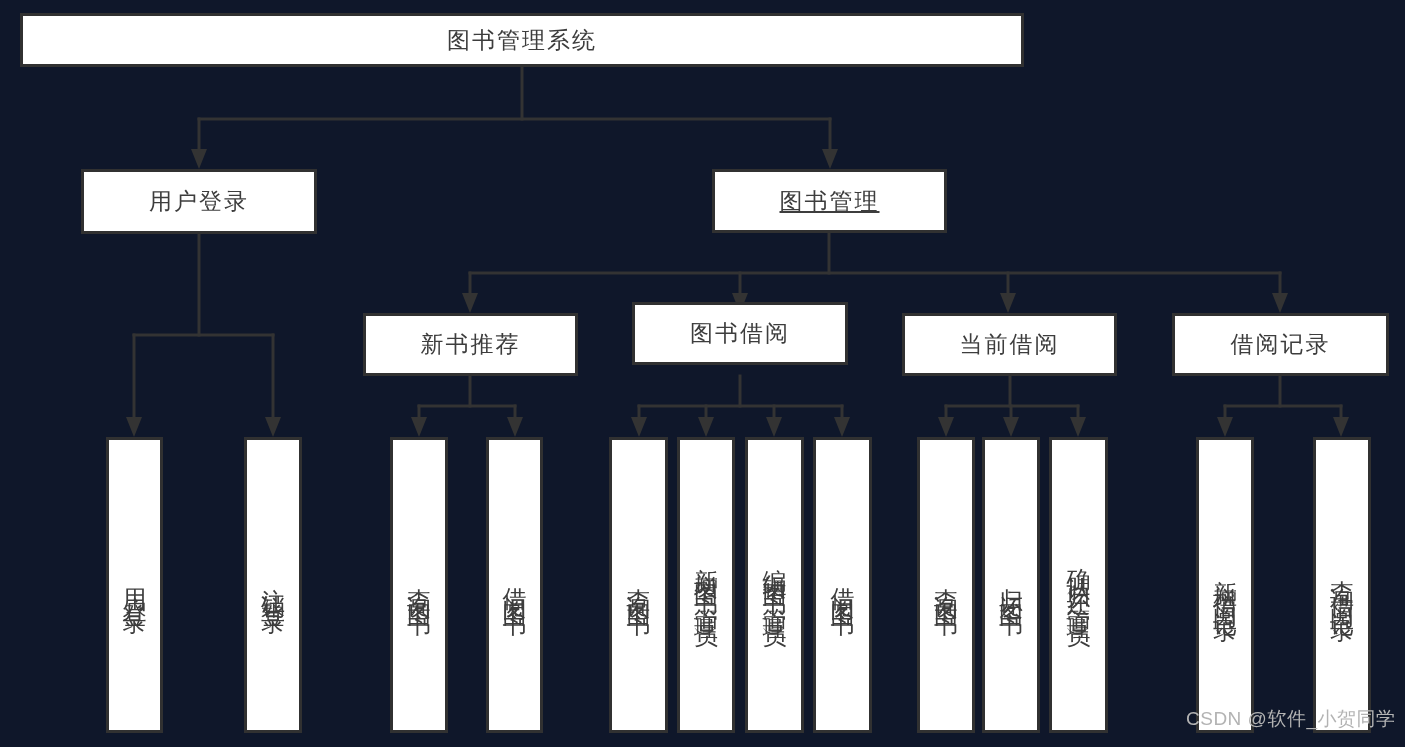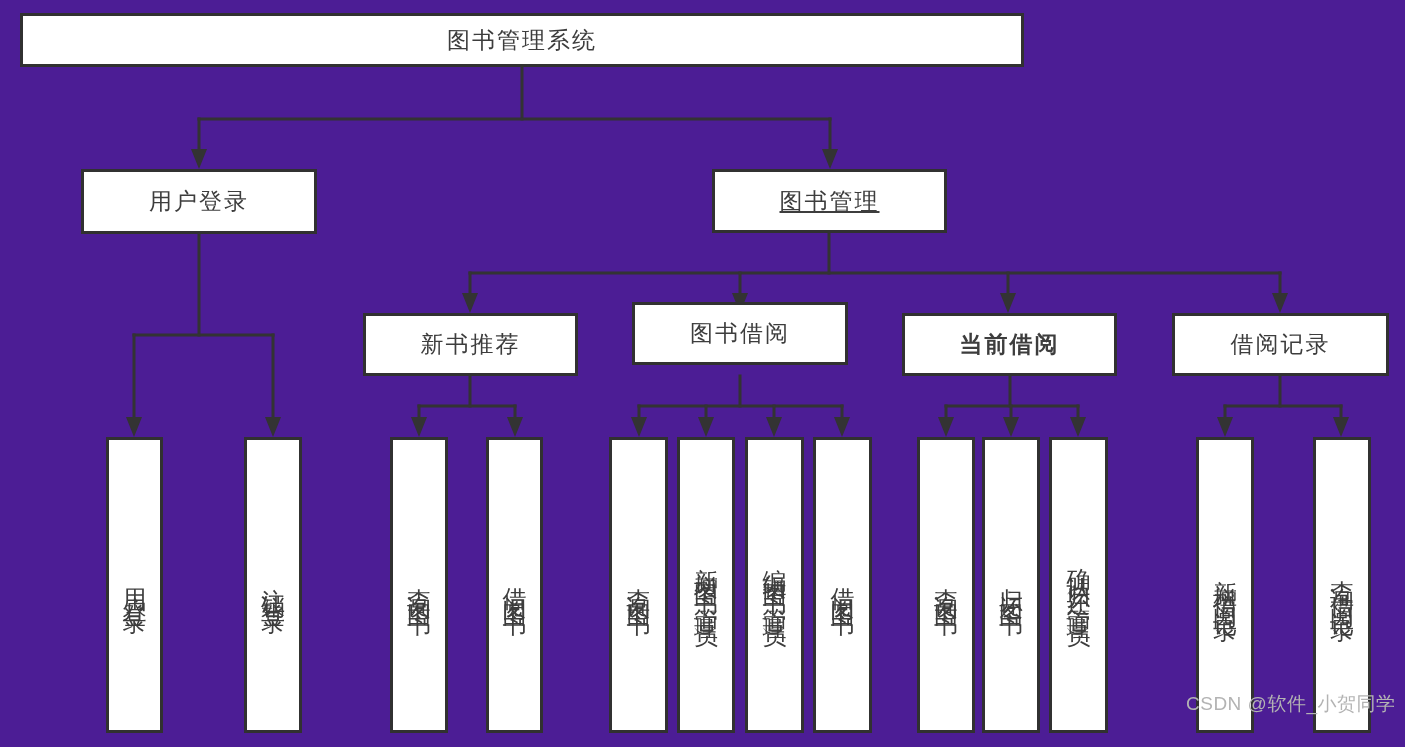--- a/index.html
+++ b/index.html
@@ -1,20 +1,20 @@
 <!DOCTYPE html>
 <html><head>
 <meta charset="utf-8">
 <style>
   html, body { margin: 0; padding: 0; background: #ffffff; }
   .canvas {
     position: relative;
     width: 1405px;
     height: 747px;
-    background: #4c1d95;
+    background: #0f172a;
     font-family: "Liberation Sans", "DejaVu Sans", sans-serif;
     color: #3d3d3d;
     overflow: hidden;
   }
   svg.edges {
     position: absolute;
     left: 0; top: 0;
     width: 1405px; height: 747px;
     z-index: 1;
   }
@@ -37,21 +37,21 @@
     writing-mode: vertical-rl;
     text-orientation: mixed;
     font-size: 24px;
     letter-spacing: 8px;
     line-height: 1;
     white-space: nowrap;
   }
   .watermark {
     position: absolute;
     left: 1186px;
-    top: 691px;
+    top: 706px;
     font-size: 19px;
     letter-spacing: 0.5px;
     color: #b3b3b3;
     z-index: 5;
     white-space: nowrap;
   }
 </style>
 </head>
 <body>
 
@@ -133,21 +133,21 @@
     </g>
   </svg>
 
   <div class="node hnode" style="left:20px; top:13px; width:1004px; height:54px;">图书管理系统</div>
 
   <div class="node hnode" style="left:81px; top:169px; width:236px; height:65px;">用户登录</div>
   <div class="node hnode" style="left:712px; top:169px; width:235px; height:64px;text-decoration:underline;">图书管理</div>
 
   <div class="node hnode" style="left:363px; top:313px; width:215px; height:63px;">新书推荐</div>
   <div class="node hnode" style="left:632px; top:302px; width:216px; height:63px;">图书借阅</div>
-  <div class="node hnode" style="left:902px; top:313px; width:215px; height:63px;font-weight:bold;">当前借阅</div>
+  <div class="node hnode" style="left:902px; top:313px; width:215px; height:63px;">当前借阅</div>
   <div class="node hnode" style="left:1172px; top:313px; width:217px; height:63px;">借阅记录</div>
 
   <div class="node leaf" style="left:106px; top:437px; width:57px; height:296px;">
     <span class="vtext">用户登录</span>
   </div>
   <div class="node leaf" style="left:244px; top:437px; width:58px; height:296px;">
     <span class="vtext">注销登录</span>
   </div>
 
   <div class="node leaf" style="left:390px; top:437px; width:58px; height:296px;">

